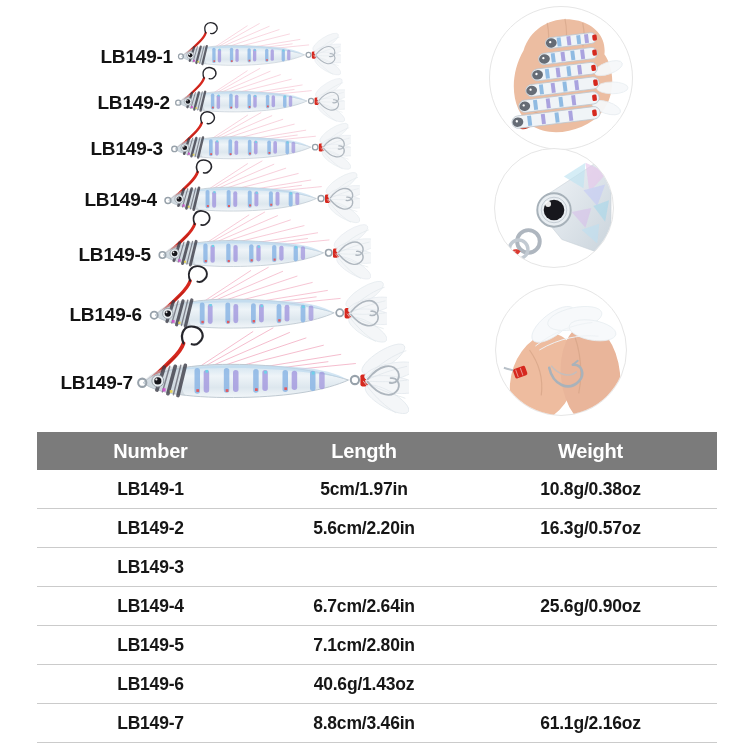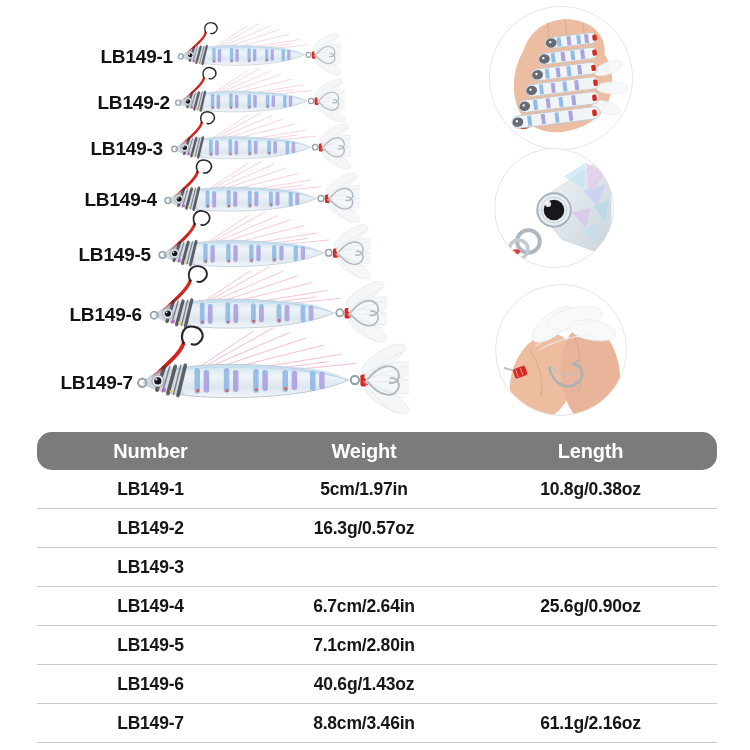--- a/index.html
+++ b/index.html
@@ -38,21 +38,21 @@
   }
   .inset svg { display:block; width:100%; height:100%; }
   .inset-1 { left:489px; top:6px;   width:144px; height:144px; }
   .inset-2 { left:494px; top:148px; width:120px; height:120px; }
   .inset-3 { left:495px; top:284px; width:132px; height:132px; }
 
   
   .spec-table { position:absolute; left:37px; top:432px; width:680px; }
   .t-head {
     display:grid; grid-template-columns:227px 200px 253px;
-    background:#7b7b7b; height:38px; align-items:center;border-radius:15px;
+    background:#7b7b7b; height:38px; align-items:center;
   }
   .t-head .t-cell {
     color:#ffffff; font-size:20px; font-weight:700; text-align:center; letter-spacing:-0.2px;
   }
   .t-row {
     display:grid; grid-template-columns:227px 200px 253px;
     height:39px; align-items:center; border-bottom:1px solid #cbcbcb;
     background:#ffffff;
   }
   .t-row .t-cell {
@@ -325,31 +325,32 @@
       <g transform="rotate(-20 26 88)">
         <rect x="18" y="83" width="13" height="10" rx="2" fill="#d6281e"></rect>
         <path d="M21,84 v8 M26,84 v8" stroke="#ffffff" stroke-width="1" opacity="0.5"></path>
       </g>
     </svg>
   </div>
 
   <section class="spec-table">
     <div class="t-head">
       <span class="t-cell">Number</span>
+      <span class="t-cell">Length</span>
       <span class="t-cell">Weight</span>
-      <span class="t-cell">Length</span>
     </div>
 
     <div class="t-row">
       <span class="t-cell">LB149-1</span>
       <span class="t-cell">5cm/1.97in</span>
       <span class="t-cell">10.8g/0.38oz</span>
     </div>
     <div class="t-row">
       <span class="t-cell">LB149-2</span>
+      <span class="t-cell">5.6cm/2.20in</span>
       <span class="t-cell">16.3g/0.57oz</span>
     </div>
     <div class="t-row">
       <span class="t-cell">LB149-3</span>
     </div>
     <div class="t-row">
       <span class="t-cell">LB149-4</span>
       <span class="t-cell">6.7cm/2.64in</span>
       <span class="t-cell">25.6g/0.90oz</span>
     </div>

